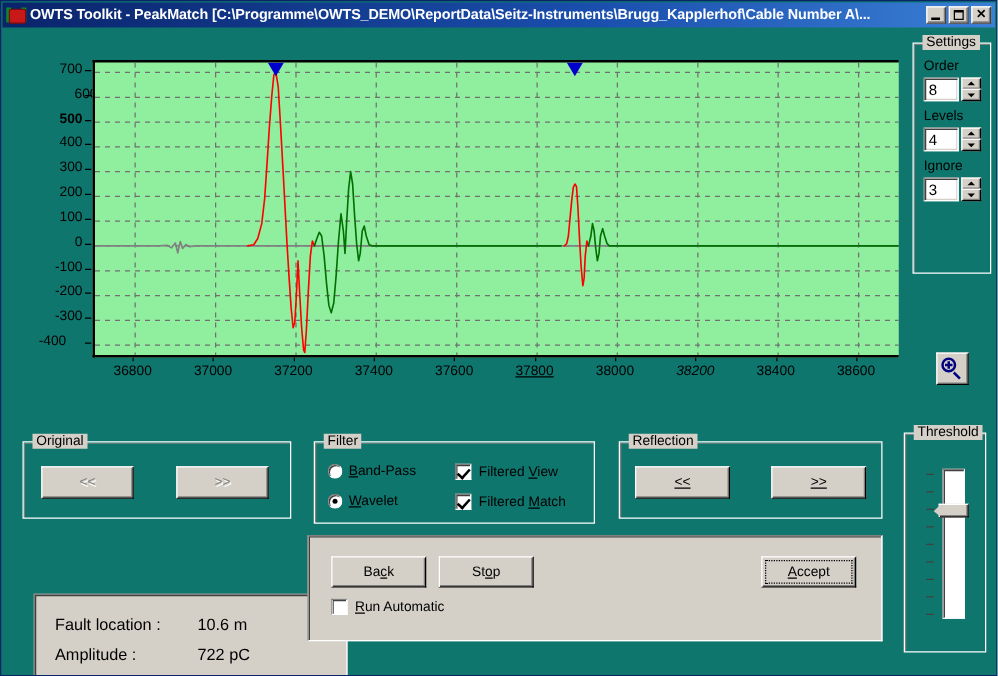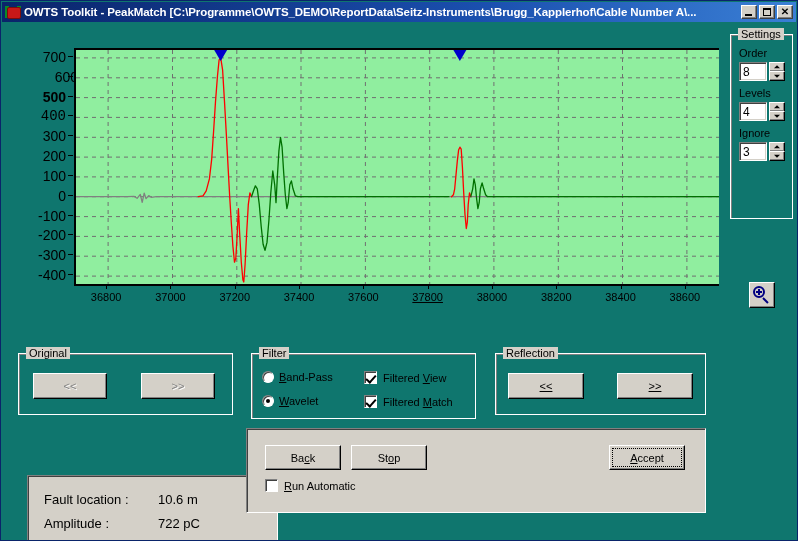--- a/index.html
+++ b/index.html
@@ -172,21 +172,21 @@
     border-top: 2px solid #000;
     border-left: 2px solid #000;
     border-right: 0;
     border-bottom: 2px solid #000;
     box-sizing: border-box;
   }
   #plot-svg { display: block; }
 
   .axis-label {
     position: absolute;
-    font-size: 14px;
+    font-size: 11px;
     color: #000;
     text-align: right;
     white-space: nowrap;
   }
   .xaxis-label {
     position: absolute;
     font-size: 11px;
     color: #000;
     text-align: center;
     white-space: nowrap;
@@ -422,37 +422,37 @@
       <div class="tbtn">
           <span class="glyph-max"></span>
         </div>
       <div class="tbtn">
           <span class="glyph-close">✕</span>
         </div>
     </div>
   </div>
 
   <div id="y-axis-labels">
-      <div class="axis-label" style="width: 44px; left: 21px; top: 266.068px;">-400</div>
+      <div class="axis-label" style="width: 44px; left: 8px; top: 266.068px;">-400</div>
       <div style="position: absolute; background: rgb(0, 0, 0); width: 5px; height: 1px; left: 67px; top: 273.068px;"></div>
       <div class="axis-label" style="width: 44px; left: 21px; top: 246.237px;">-300</div>
       <div style="position: absolute; background: rgb(0, 0, 0); width: 5px; height: 1px; left: 67px; top: 253.237px;"></div>
       <div class="axis-label" style="width: 44px; left: 21px; top: 226.407px;">-200</div>
       <div style="position: absolute; background: rgb(0, 0, 0); width: 5px; height: 1px; left: 67px; top: 233.407px;"></div>
       <div class="axis-label" style="width: 44px; left: 21px; top: 206.576px;">-100</div>
       <div style="position: absolute; background: rgb(0, 0, 0); width: 5px; height: 1px; left: 67px; top: 213.576px;"></div>
       <div class="axis-label" style="width: 44px; left: 21px; top: 186.746px;">0</div>
       <div style="position: absolute; background: rgb(0, 0, 0); width: 5px; height: 1px; left: 67px; top: 193.746px;"></div>
       <div class="axis-label" style="width: 44px; left: 21px; top: 166.915px;">100</div>
       <div style="position: absolute; background: rgb(0, 0, 0); width: 5px; height: 1px; left: 67px; top: 173.915px;"></div>
       <div class="axis-label" style="width: 44px; left: 21px; top: 147.085px;">200</div>
       <div style="position: absolute; background: rgb(0, 0, 0); width: 5px; height: 1px; left: 67px; top: 154.085px;"></div>
       <div class="axis-label" style="width: 44px; left: 21px; top: 127.254px;">300</div>
       <div style="position: absolute; background: rgb(0, 0, 0); width: 5px; height: 1px; left: 67px; top: 134.254px;"></div>
-      <div class="axis-label" style="width: 44px; left: 21px; top: 107.424px; font-family: Liberation Mono, monospace;">400</div>
+      <div class="axis-label" style="width: 44px; left: 21px; top: 107.424px;">400</div>
       <div style="position: absolute; background: rgb(0, 0, 0); width: 5px; height: 1px; left: 67px; top: 114.424px;"></div>
       <div class="axis-label" style="width: 44px; left: 21px; top: 87.5932px; font-weight: bold;">500</div>
       <div style="position: absolute; background: rgb(0, 0, 0); width: 5px; height: 1px; left: 67px; top: 94.5932px;"></div>
       <div class="axis-label" style="width: 44px; left: 33px; top: 67.7627px;">600</div>
       <div style="position: absolute; background: rgb(0, 0, 0); width: 5px; height: 1px; left: 67px; top: 74.7627px;"></div>
       <div class="axis-label" style="width: 44px; left: 21px; top: 47.9322px;">700</div>
       <div style="position: absolute; background: rgb(0, 0, 0); width: 5px; height: 1px; left: 67px; top: 54.9322px;"></div>
     </div>
   <div id="x-axis-labels">
       <div class="xaxis-label" style="width: 60px; left: 75.15px; top: 290px;">36800</div>
@@ -462,21 +462,21 @@
       <div class="xaxis-label" style="width: 60px; left: 203.75px; top: 290px;">37200</div>
       <div style="position: absolute; background: rgb(0, 0, 0); width: 1px; height: 5px; left: 233.75px; top: 283px;"></div>
       <div class="xaxis-label" style="width: 60px; left: 268.05px; top: 290px;">37400</div>
       <div style="position: absolute; background: rgb(0, 0, 0); width: 1px; height: 5px; left: 298.05px; top: 283px;"></div>
       <div class="xaxis-label" style="width: 60px; left: 332.35px; top: 290px;">37600</div>
       <div style="position: absolute; background: rgb(0, 0, 0); width: 1px; height: 5px; left: 362.35px; top: 283px;"></div>
       <div class="xaxis-label" style="width: 60px; left: 396.65px; top: 290px; text-decoration: underline;">37800</div>
       <div style="position: absolute; background: rgb(0, 0, 0); width: 1px; height: 5px; left: 426.65px; top: 283px;"></div>
       <div class="xaxis-label" style="width: 60px; left: 460.95px; top: 290px;">38000</div>
       <div style="position: absolute; background: rgb(0, 0, 0); width: 1px; height: 5px; left: 490.95px; top: 283px;"></div>
-      <div class="xaxis-label" style="width: 60px; left: 525.25px; top: 290px;">38200</div>
+      <div class="xaxis-label" style="width: 60px; left: 525.25px; top: 290px; font-style: italic;">38200</div>
       <div style="position: absolute; background: rgb(0, 0, 0); width: 1px; height: 5px; left: 555.25px; top: 283px;"></div>
       <div class="xaxis-label" style="width: 60px; left: 589.55px; top: 290px;">38400</div>
       <div style="position: absolute; background: rgb(0, 0, 0); width: 1px; height: 5px; left: 619.55px; top: 283px;"></div>
       <div class="xaxis-label" style="width: 60px; left: 653.85px; top: 290px;">38600</div>
       <div style="position: absolute; background: rgb(0, 0, 0); width: 1px; height: 5px; left: 683.85px; top: 283px;"></div>
     </div>
 
   <div id="plot-wrap">
     <svg id="plot-svg" width="643" height="234" viewBox="0 0 643 234">
         <g>
@@ -590,20 +590,36 @@
   <div class="groupbox" id="reflection-group" style="left:494px; top:352px; width:211px; height:62px;">
     <span class="gb-label">Reflection</span>
     <div class="btn" style="left:12px; top:19px; width:76px; height:26px;">
         <span class="underline">&lt;&lt;</span>
       </div>
     <div class="btn" style="left:121px; top:19px; width:76px; height:26px;">
         <span class="underline">&gt;&gt;</span>
       </div>
   </div>
 
+  <div class="groupbox" id="threshold-group">
+    <span class="gb-label">Threshold</span>
+    <div id="thr-ticks">
+        <div class="thr-tick" style="top: 32px;"></div>
+        <div class="thr-tick" style="top: 46px;"></div>
+        <div class="thr-tick" style="top: 60px;"></div>
+        <div class="thr-tick" style="top: 74px;"></div>
+        <div class="thr-tick" style="top: 88px;"></div>
+        <div class="thr-tick" style="top: 102px;"></div>
+        <div class="thr-tick" style="top: 116px;"></div>
+        <div class="thr-tick" style="top: 130px;"></div>
+        <div class="thr-tick" style="top: 144px;"></div>
+      </div>
+    <div id="thr-track"></div>
+    <div id="thr-thumb" style="top: 56px;"></div>
+  </div>
 
   <div id="info-panel">
     <span class="info-row" style="left:16px; top:16px;">Fault location :</span>
     <span class="info-row" style="left:130px; top:16px;">10.6 m</span>
     <span class="info-row" style="left:16px; top:40px;">Amplitude :</span>
     <span class="info-row" style="left:130px; top:40px;">722 pC</span>
   </div>
 
   <div id="action-panel">
     <div class="btn" style="left:18px; top:16px; width:76px; height:25px;">

